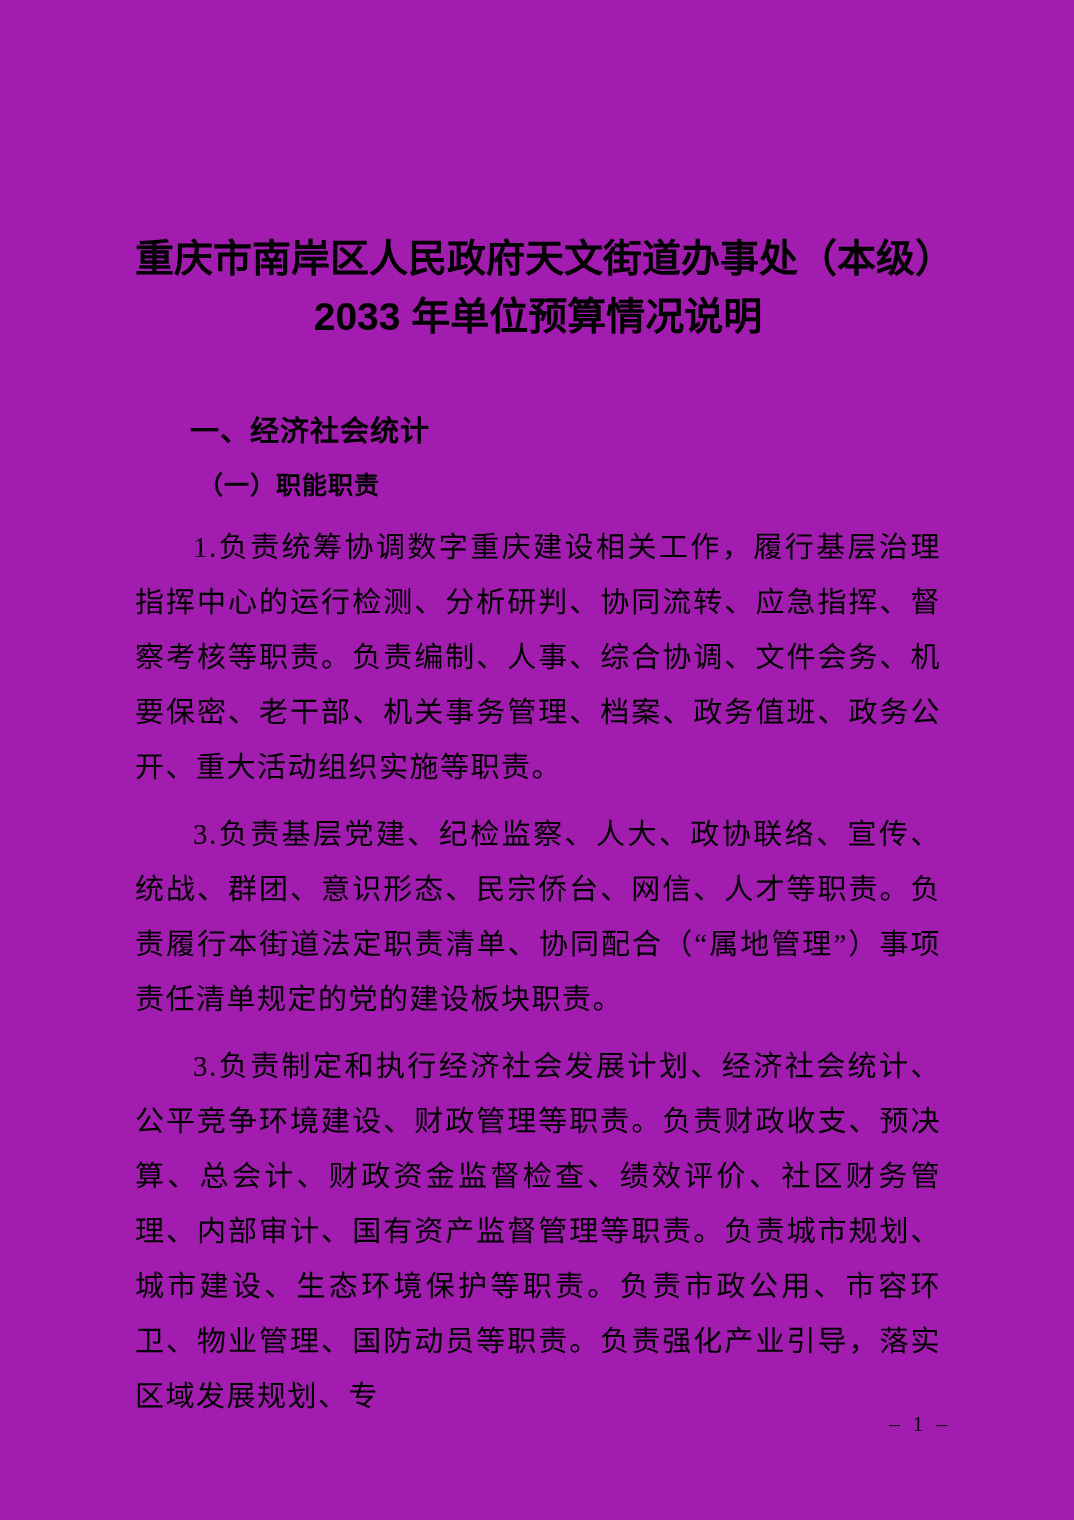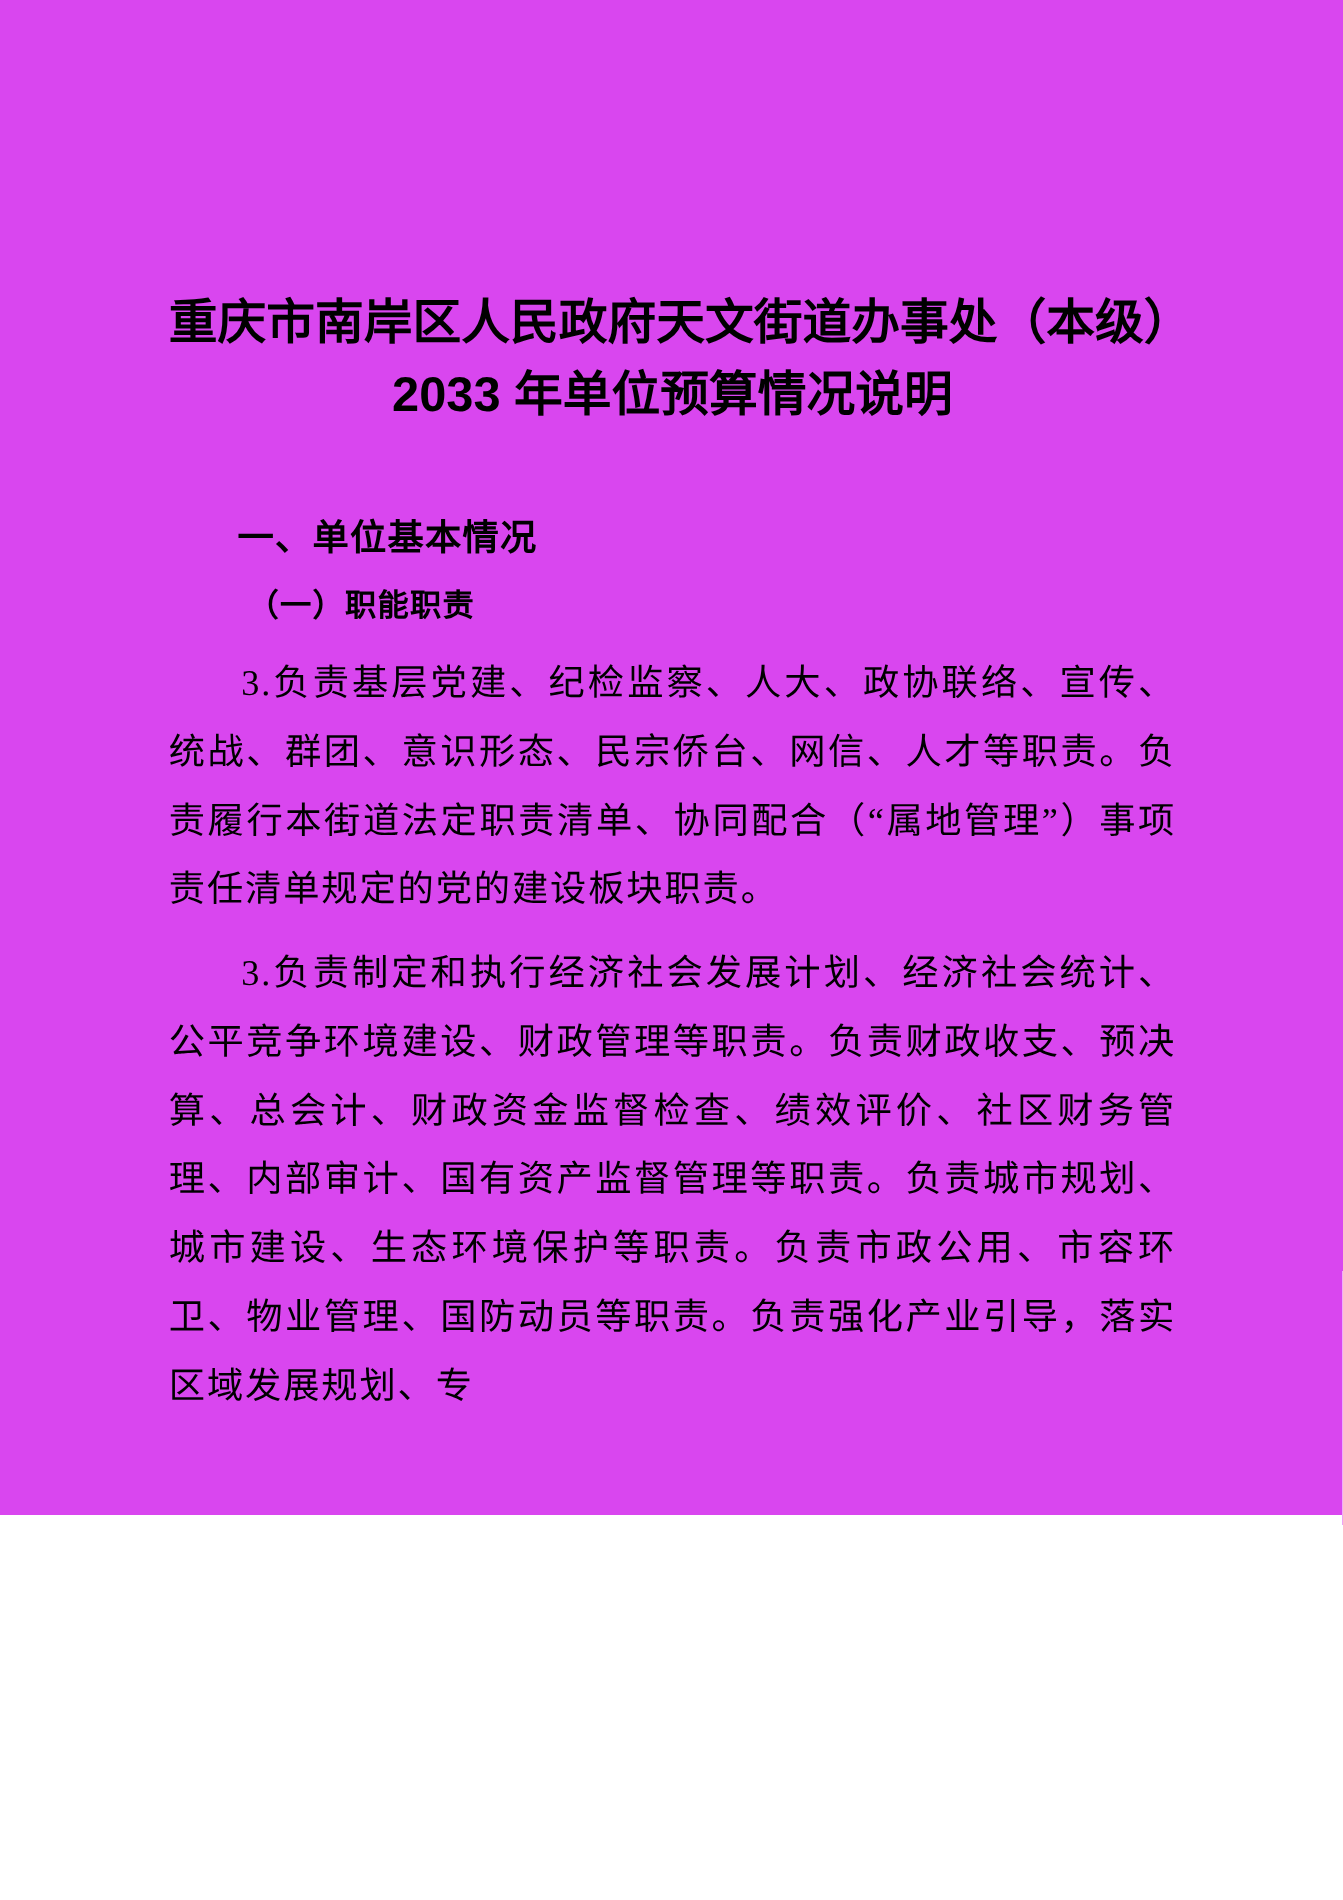--- a/index.html
+++ b/index.html
@@ -3,22 +3,22 @@
 <meta charset="utf-8">
 <style>
   * { margin: 0; padding: 0; box-sizing: border-box; }
   html, body {
     background: #ffffff;
     font-family: "Liberation Serif", serif;
   }
   .page {
     position: relative;
     width: 1074px;
-    height: 1212px;
-    background: #d946ef;
+    height: 1520px;
+    background: #a21caf;
     color: #000000;
     overflow: hidden;
   }
   .content {
     position: absolute;
     left: 135px;
     top: 230px;
     width: 806px;
   }
   .doc-title {
@@ -79,24 +79,25 @@
 </head>
 <body>
 
 <div class="page">
   <div class="content">
     <h1 class="doc-title">
       <span class="t-line">重庆市南岸区人民政府天文街道办事处（本级）</span>
       <span class="t-line">2033 年单位预算情况说明</span>
     </h1>
 
-    <h2 class="sec-heading">一、单位基本情况</h2>
+    <h2 class="sec-heading">一、经济社会统计</h2>
 
     <h3 class="sub-heading">（一）职能职责</h3>
 
+    <p class="body-para">1.负责统筹协调数字重庆建设相关工作，履行基层治理指挥中心的运行检测、分析研判、协同流转、应急指挥、督察考核等职责。负责编制、人事、综合协调、文件会务、机要保密、老干部、机关事务管理、档案、政务值班、政务公开、重大活动组织实施等职责。</p>
 
     <p class="body-para">3.负责基层党建、纪检监察、人大、政协联络、宣传、统战、群团、意识形态、民宗侨台、网信、人才等职责。负责履行本街道法定职责清单、协同配合（“属地管理”）事项责任清单规定的党的建设板块职责。</p>
 
     <p class="body-para">3.负责制定和执行经济社会发展计划、经济社会统计、公平竞争环境建设、财政管理等职责。负责财政收支、预决算、总会计、财政资金监督检查、绩效评价、社区财务管理、内部审计、国有资产监督管理等职责。负责城市规划、城市建设、生态环境保护等职责。负责市政公用、市容环卫、物业管理、国防动员等职责。负责强化产业引导，落实区域发展规划、专</p>
   </div>
 
   <div class="page-number">– 1 –</div>
 </div>
 
 </body></html>

